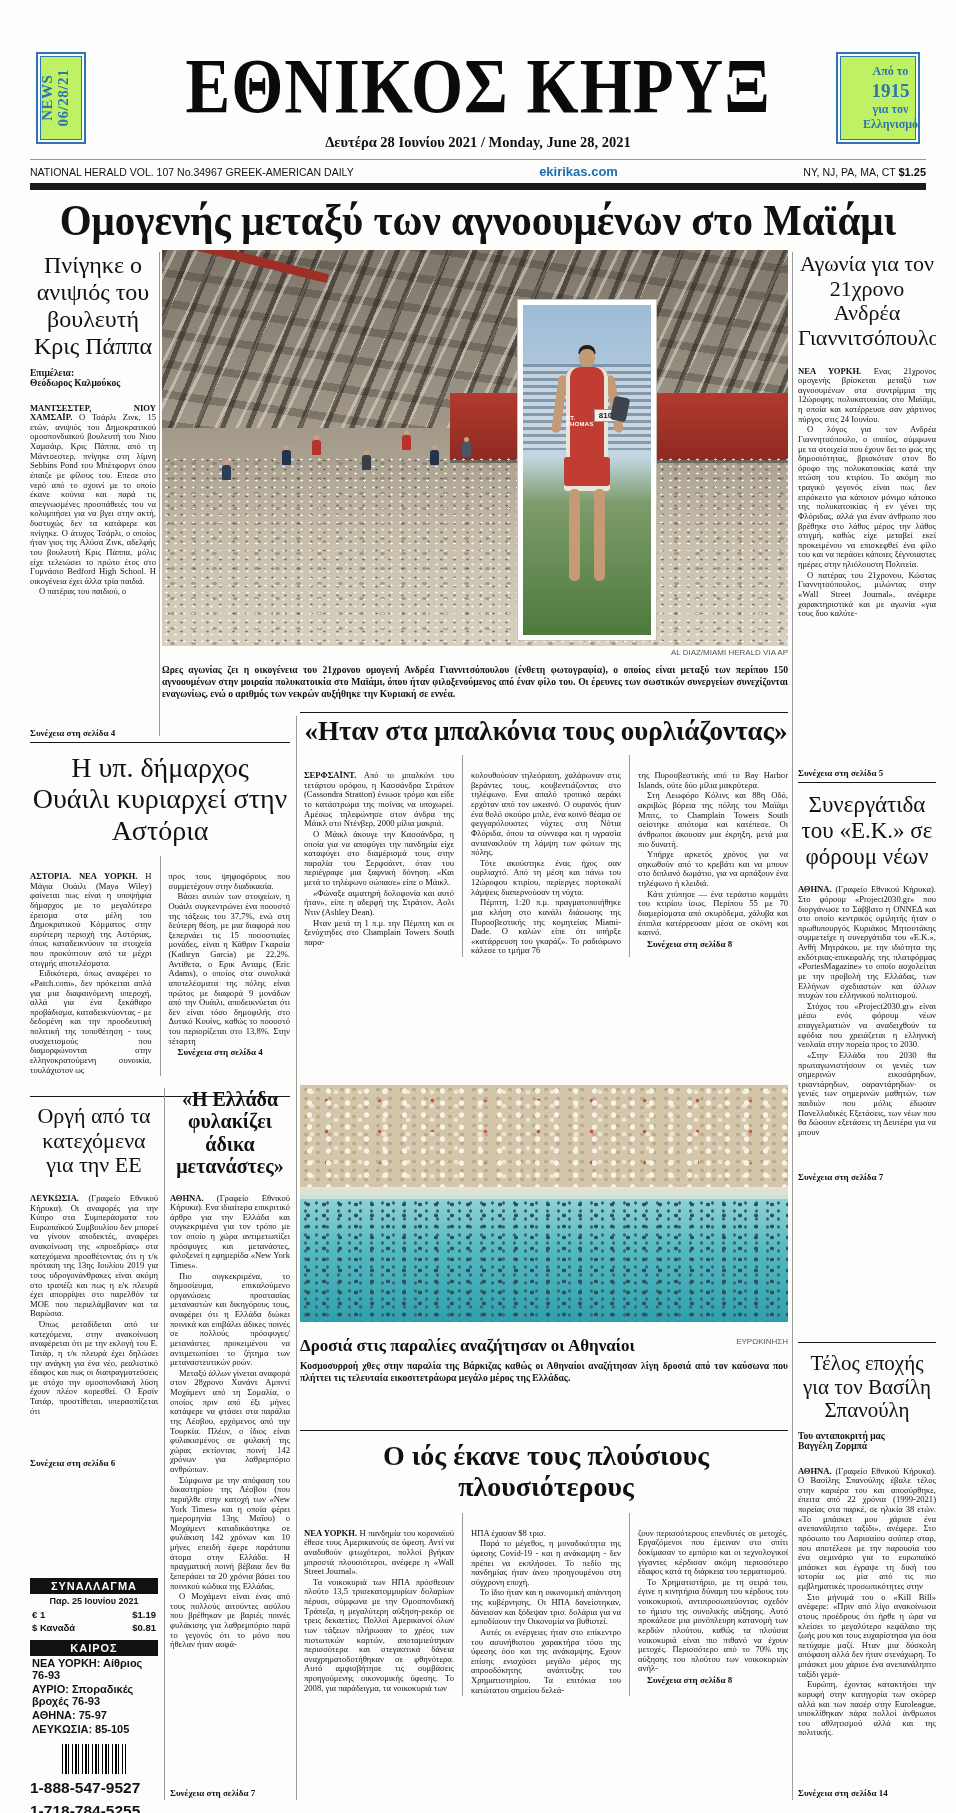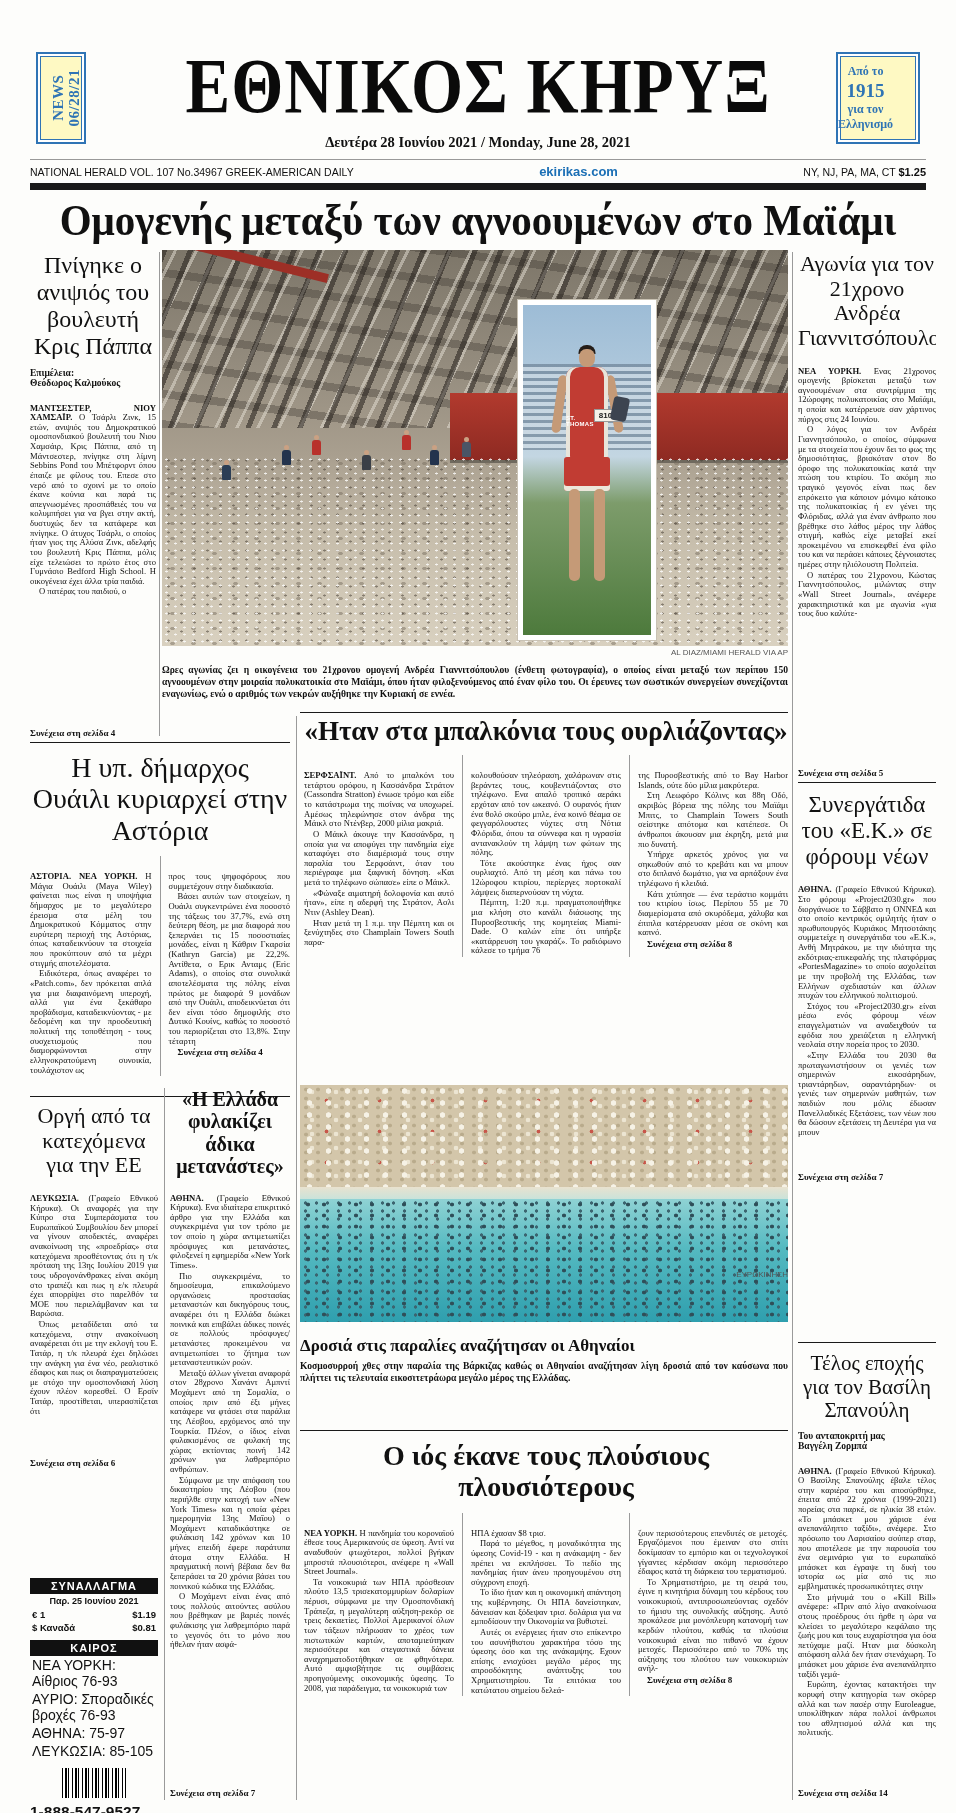--- a/index.html
+++ b/index.html
@@ -1,20 +1,20 @@
 <!DOCTYPE html>
 <html lang="el"><head>
 <meta charset="utf-8">
 <style>
   html,body{margin:0;padding:0;background:#e8e8e8;}
   .page{position:relative;width:956px;height:1813px;background:#fdfdfb;margin:0 auto;
         font-family:"Liberation Serif",serif;color:#111;overflow:hidden;}
   
-  .badge{position:absolute;border:2px solid #2f74b5;background:#fef9c3;color:#2f74b5;
-         display:flex;align-items:center;justify-content:flex-start;text-align:center;}
+  .badge{position:absolute;border:2px solid #2f74b5;background:#bef264;color:#2f74b5;
+         display:flex;align-items:center;justify-content:flex-end;text-align:center;}
   #news-badge{left:36px;top:52px;width:46px;height:88px;box-shadow:inset 0 0 0 2px #fff,inset 0 0 0 3px #2f74b5;}
   #news-badge .rot{transform:rotate(-90deg);white-space:nowrap;font-weight:bold;font-size:15px;line-height:1.05;letter-spacing:.5px;}
   #since-badge{right:36px;top:52px;width:80px;height:88px;box-shadow:inset 0 0 0 2px #fff,inset 0 0 0 3px #2f74b5;}
   #since-badge .in{font-size:12px;line-height:1.25;font-weight:bold;}
   #since-badge .yr{font-size:19px;font-weight:bold;}
   #masthead-title{position:absolute;left:130px;right:130px;top:40px;text-align:center;
         font-size:67px;font-weight:bold;letter-spacing:1px;transform:scaleY(1.18);transform-origin:top;
         font-family:"Liberation Serif",serif;color:#0a0a0a;white-space:nowrap;}
   #dateline{position:absolute;left:0;right:0;top:134px;text-align:center;font-size:14.5px;font-weight:bold;}
   .rule{position:absolute;background:#1a1a1a;}
@@ -97,21 +97,21 @@
                       radial-gradient(circle,#3c6570 1.4px,transparent 1.9px),
                       linear-gradient(180deg,#8fd2d4 0%,#55bac1 40%,#2f9fae 100%);
      background-size:16px 11px,11px 8px,100% 100%;}
   #beach-caption-title{position:absolute;left:300px;top:1336px;width:488px;font-size:17px;font-weight:bold;}
   #beach-caption-text{position:absolute;left:300px;top:1360px;width:488px;font-size:9.6px;font-weight:bold;line-height:1.3;text-align:justify;}
   
   #widgets{position:absolute;left:30px;top:1578px;width:128px;font-family:"Liberation Sans",sans-serif;}
   .wbar{background:#111;color:#fff;font-weight:bold;font-size:11px;text-align:center;padding:2px 0;letter-spacing:1px;}
   .wdate{font-size:9px;text-align:center;margin:2px 0;font-weight:bold;}
   .wrow{display:flex;justify-content:space-between;font-size:9.5px;font-weight:bold;padding:1px 2px;}
-  .wxrow{font-size:14px;font-weight:normal;padding:1px 2px;}
+  .wxrow{font-size:11px;font-weight:bold;padding:1px 2px;}
   #barcode{margin:8px auto 0 auto;width:64px;height:30px;
      background:repeating-linear-gradient(90deg,#000 0 1px,#fff 1px 3px,#000 3px 5px,#fff 5px 6px,#000 6px 7px,#fff 7px 10px);}
   .phone{font-size:15.5px;font-weight:bold;font-family:"Liberation Sans",sans-serif;margin-top:5px;}
   #contact-label{font-size:9.5px;font-weight:bold;margin-top:6px;letter-spacing:.4px;}
 </style>
 </head>
 <body>
 
 <div class="page">
 
@@ -278,21 +278,21 @@
       <p>Ο Μοχάμεντ είναι ένας από τους πολλούς αιτούντες ασύλου που βρέθηκαν με βαριές ποινές φυλάκισης για λαθρεμπόριο παρά το γεγονός ότι το μόνο που ήθελαν ήταν ασφά-</p>
     </div>
     <div class="cont cont-abs">Συνέχεια στη σελίδα 7</div>
   </div>
 
   <div id="beach-photo">
     <div class="sand"></div>
     <div class="shore"></div>
     <div class="sea"></div>
   </div>
-  <div class="credit" style="left:300px;top:1270px;width:488px;">ΕΥΡΩΚΙΝΗΣΗ</div>
+  <div class="credit" style="left:300px;top:1337px;width:488px;">ΕΥΡΩΚΙΝΗΣΗ</div>
   <div id="beach-caption-text">Κοσμοσυρροή χθες στην παραλία της Βάρκιζας καθώς οι Αθηναίοι αναζήτησαν λίγη δροσιά από τον καύσωνα που πλήττει τις τελευταία εικοσιτετράωρα μεγάλο μέρος της Ελλάδας.</div>
   <div id="beach-caption-title">Δροσιά στις παραλίες αναζήτησαν οι Αθηναίοι</div>
 
   <div class="hr" style="left:300px;top:1430px;width:488px;"></div>
 
   <div class="art" style="left:304px;top:1440px;width:484px;height:360px;">
     <div class="hl" style="font-size:28px;font-weight:bold;">Ο ιός έκανε τους πλούσιους πλουσιότερους</div>
     <div class="cols" style="margin-top:10px;">
       <div class="body">
         <p class="first"><b class="lead-in">ΝΕΑ ΥΟΡΚΗ.</b> <span>Η πανδημία του κοροναϊού έθεσε τους Αμερικανούς σε ύφεση. Αντί να αναδυθούν φτωχότεροι, πολλοί βγήκαν μπροστά πλουσιότεροι, ανέφερε η «Wall Street Journal».</span></p>

